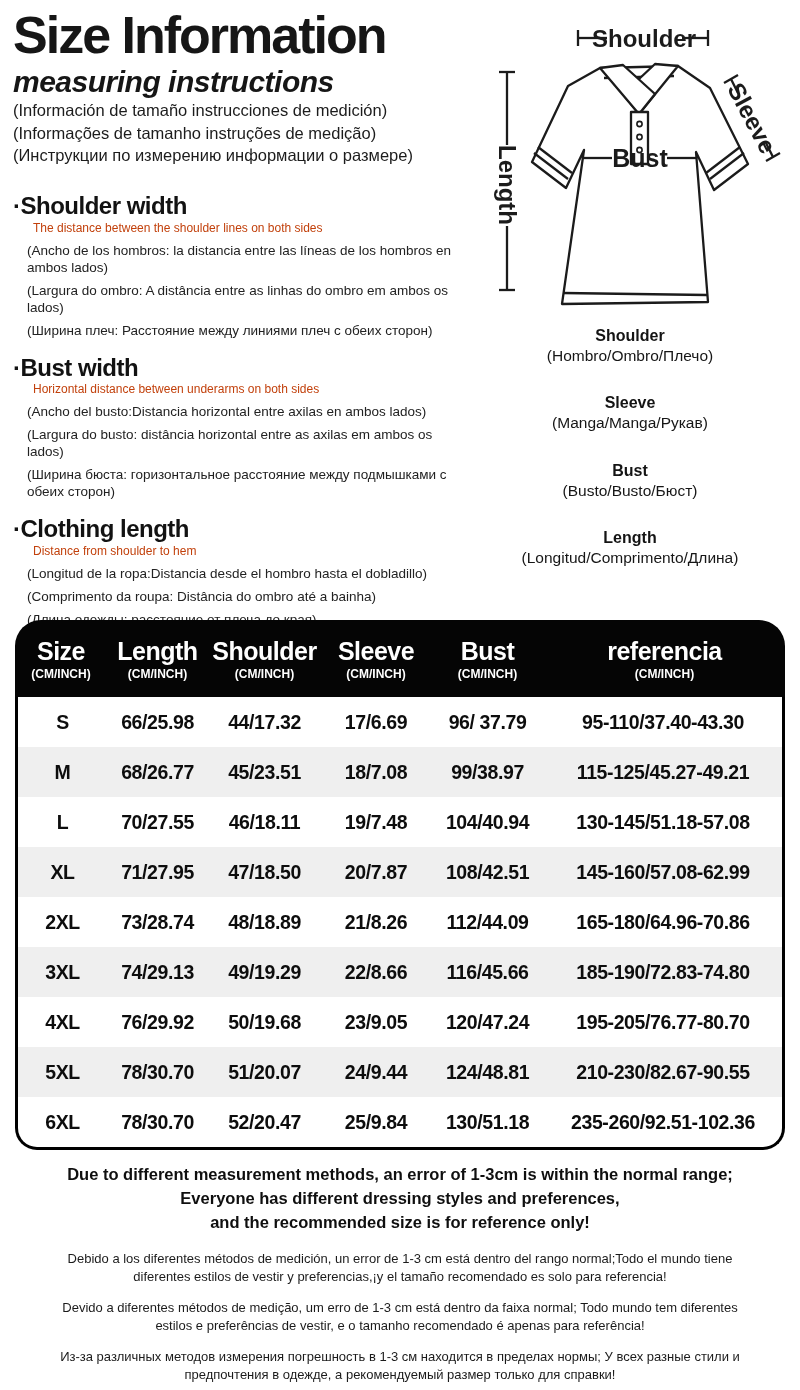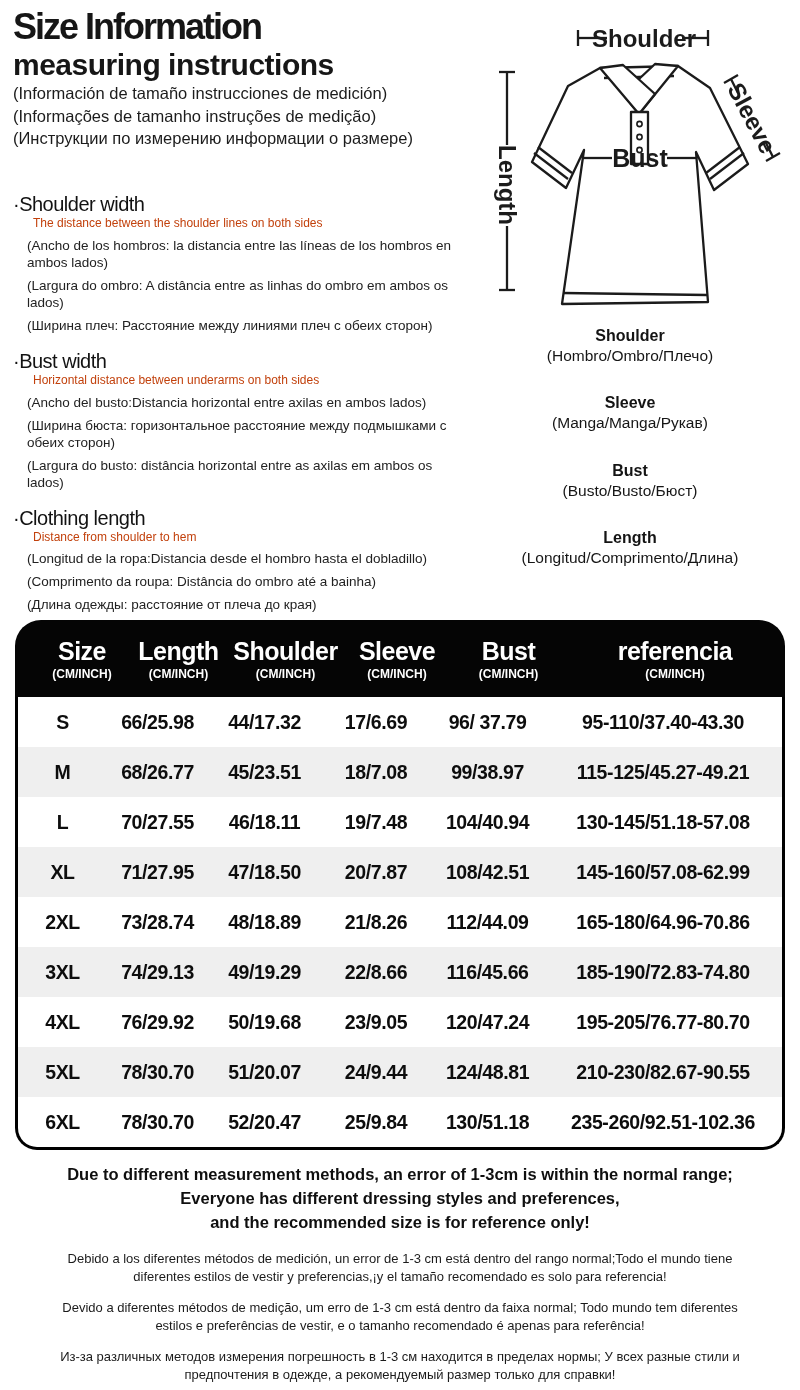--- a/index.html
+++ b/index.html
@@ -5,46 +5,45 @@
   * { margin:0; padding:0; box-sizing:border-box; }
   html,body { background:#ffffff; }
   body {
     width:800px; height:1390px; position:relative;
     font-family:"Liberation Sans", sans-serif; color:#111;
     overflow:hidden;
   }
 
   
   .title-block { position:absolute; left:13px; top:8px; width:455px; }
-  .main-title { font-size:36px; font-weight:bold; letter-spacing:-2px; line-height:1.04; color:#161616; }
-  .sub-title  { font-size:30px; font-weight:bold; letter-spacing:-0.5px; line-height:1.1; margin-top:3px; color:#161616; }
+  .main-title { font-size:52px; font-weight:bold; letter-spacing:-2px; line-height:1.04; color:#161616; }
+  .sub-title  { font-size:30px; font-weight:bold; letter-spacing:-0.5px; line-height:1.1; margin-top:3px; color:#161616;font-style:italic; }
   .sub-trans  { font-size:16.5px; line-height:20.5px; margin-top:2px; color:#1c1c1c; }
   .sub-trans:first-of-type { margin-top:6px; }
 
   .sections { position:absolute; left:13px; top:192px; width:458px; }
   .m-section { margin-bottom:15px; }
-  .sec-title { font-size:20px; font-weight:normal; letter-spacing:-0.5px; color:#121212; line-height:1.2; }
+  .sec-title { font-size:24px; font-weight:bold; letter-spacing:-0.5px; color:#121212; line-height:1.2; }
   .sec-desc  { font-size:12px; color:#c2410c; margin:1px 0 6px 20px; line-height:1.15; }
   .sec-trans { font-size:13.5px; color:#222; margin:0 0 6px 14px; line-height:17px; max-width:440px; }
 
   
   .diagram-wrap { position:absolute; left:460px; top:2px; width:340px; height:326px; }
   .legend { position:absolute; left:462px; top:326px; width:336px; text-align:center; }
   .legend-item { margin-bottom:28px; }
   .legend-term { font-size:16px; font-weight:bold; color:#141414; line-height:1.25; }
   .legend-trans { font-size:15.5px; color:#161616; line-height:1.25; }
 
   
   .size-table { position:absolute; left:15px; top:620px; width:770px; }
   .st-header {
     background:#050505; color:#fff; height:77px;
     border-radius:26px 26px 0 0;
     display:grid; grid-template-columns:92px 101px 113px 110px 113px 1fr;
     align-items:center;
-    padding-left:21px;
   }
   .st-hcell { display:flex; flex-direction:column; align-items:center; justify-content:center; gap:1px; }
   .st-hmain { font-size:25px; font-weight:bold; letter-spacing:-0.5px; }
   .st-hsub  { font-size:12px; font-weight:bold; }
   .st-body {
     border:3px solid #000; border-top:none;
     border-radius:0 0 22px 22px; overflow:hidden; background:#fff;
   }
   .trow {
     display:grid; grid-template-columns:89px 101px 113px 110px 113px 1fr;
@@ -78,22 +77,22 @@
     <div class="sec-title">·Shoulder width</div>
     <div class="sec-desc">The distance between the shoulder lines on both sides</div>
     <div class="sec-trans">(Ancho de los hombros: la distancia entre las líneas de los hombros en ambos lados)</div>
     <div class="sec-trans">(Largura do ombro: A distância entre as linhas do ombro em ambos os lados)</div>
     <div class="sec-trans">(Ширина плеч: Расстояние между линиями плеч с обеих сторон)</div>
   </div>
   <div class="m-section">
     <div class="sec-title">·Bust width</div>
     <div class="sec-desc">Horizontal distance between underarms on both sides</div>
     <div class="sec-trans">(Ancho del busto:Distancia horizontal entre axilas en ambos lados)</div>
+    <div class="sec-trans">(Largura do busto: distância horizontal entre as axilas em ambos os lados)</div>
     <div class="sec-trans">(Ширина бюста: горизонтальное расстояние между подмышками с обеих сторон)</div>
-    <div class="sec-trans">(Largura do busto: distância horizontal entre as axilas em ambos os lados)</div>
   </div>
   <div class="m-section">
     <div class="sec-title">·Clothing length</div>
     <div class="sec-desc">Distance from shoulder to hem</div>
     <div class="sec-trans">(Longitud de la ropa:Distancia desde el hombro hasta el dobladillo)</div>
     <div class="sec-trans">(Comprimento da roupa: Distância do ombro até a bainha)</div>
     <div class="sec-trans">(Длина одежды: расстояние от плеча до края)</div>
   </div>
 </div>
 

